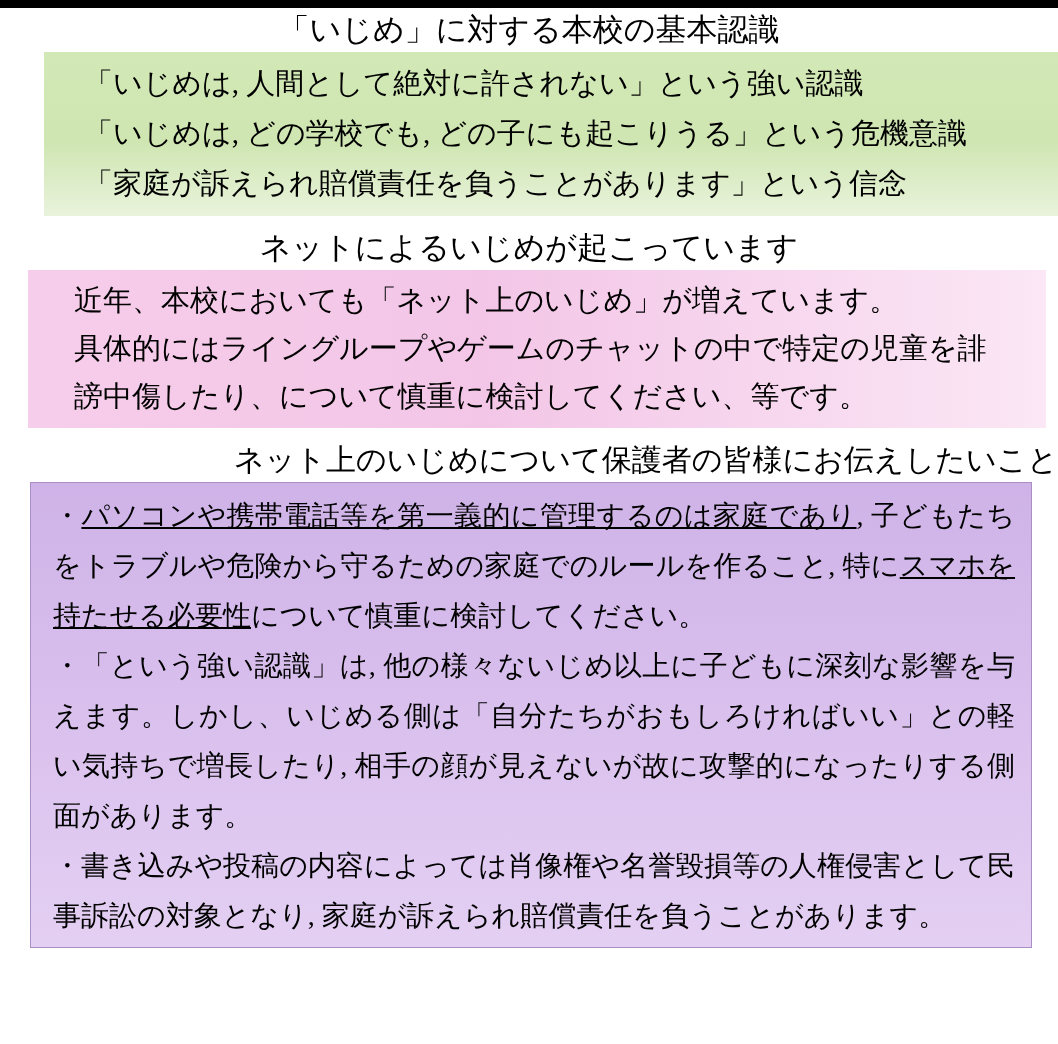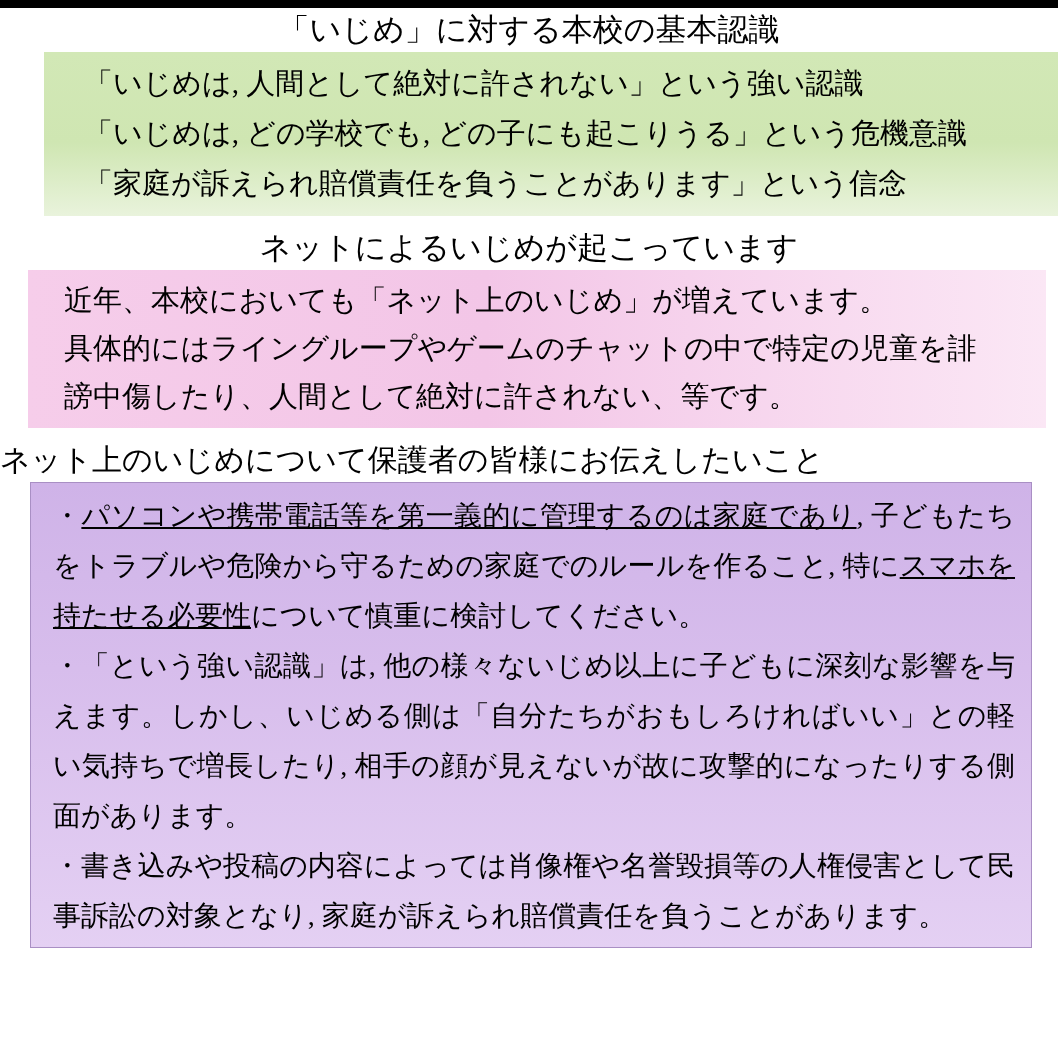--- a/index.html
+++ b/index.html
@@ -41,21 +41,21 @@
   .section-heading {
     text-align: center;
     font-size: 31px;
     line-height: 44px;
     font-family: "Liberation Serif", "DejaVu Serif", serif;
     color: #000000;
     white-space: nowrap;
   }
   .heading-1 { }
   .heading-2 { text-align: center; }
-  .heading-3 { text-align: left; font-size: 30px; }
+  .heading-3 { text-align: right; font-size: 30px; }
 
   .box {
     box-sizing: border-box;
     padding: 6px 0 8px 0;
   }
   .box-line {
     font-size: 29px;
     line-height: 50px;
     padding-left: 40px;
     padding-right: 14px;
@@ -67,21 +67,21 @@
     margin-left: 44px;
     background: linear-gradient(to bottom, #d2e8b6 0%, #cfe6b2 55%, #e9f3dc 100%);
   }
   
   .box-pink {
     width: 1018px;
     margin-left: 28px;
     background: linear-gradient(to right, #f6cdea 0%, #f3c6e7 45%, #fbe7f5 100%);
   }
   .box-pink .box-line {
-    padding-left: 36px;
+    padding-left: 46px;
     line-height: 48px;
   }
   
   .box-purple {
     width: 1002px;
     margin-left: 30px;
     background: linear-gradient(to bottom, #cfb3e8 0%, #d7bdec 40%, #e4d0f3 100%);
     border: 1px solid #a98fc4;
     padding: 8px 0 6px 0;
   }
@@ -115,21 +115,21 @@
         <div class="box-line">「いじめは, どの学校でも, どの子にも起こりうる」という危機意識</div>
         <div class="box-line">「家庭が訴えられ賠償責任を負うことがあります」という信念</div>
       </div>
     </div>
 
     <div class="section">
       <div class="section-heading heading-2">ネットによるいじめが起こっています</div>
       <div class="box box-pink">
         <div class="box-line">近年、本校においても「ネット上のいじめ」が増えています。</div>
         <div class="box-line">具体的にはライングループやゲームのチャットの中で特定の児童を誹</div>
-        <div class="box-line">謗中傷したり、人間として絶対に許されない、等です。</div>
+        <div class="box-line">謗中傷したり、について慎重に検討してください、等です。</div>
       </div>
     </div>
 
     <div class="section">
       <div class="section-heading heading-3">ネット上のいじめについて保護者の皆様にお伝えしたいこと</div>
       <div class="box box-purple">
         <div class="para"><span>・</span><span class="u">パソコンや携帯電話等を第一義的に管理するのは家庭であり</span><span>, 子どもたちをトラブルや危険から守るための家庭でのルールを作ること, 特に</span><span class="u">スマホを持たせる必要性</span><span>について慎重に検討してください。</span></div>
         <div class="para"><span>・「という強い認識」は, 他の様々ないじめ以上に子どもに深刻な影響を与えます。しかし、いじめる側は「自分たちがおもしろければいい」との軽い気持ちで増長したり, 相手の顔が見えないが故に攻撃的になったりする側面があります。</span></div>
         <div class="para"><span>・書き込みや投稿の内容によっては肖像権や名誉毀損等の人権侵害として民事訴訟の対象となり, 家庭が訴えられ賠償責任を負うことがあります。</span></div>
       </div>

